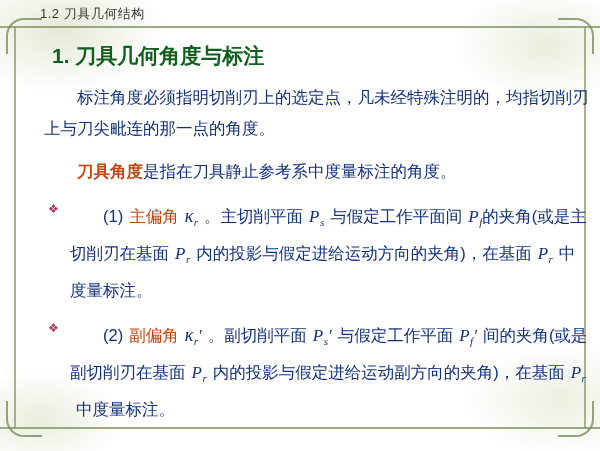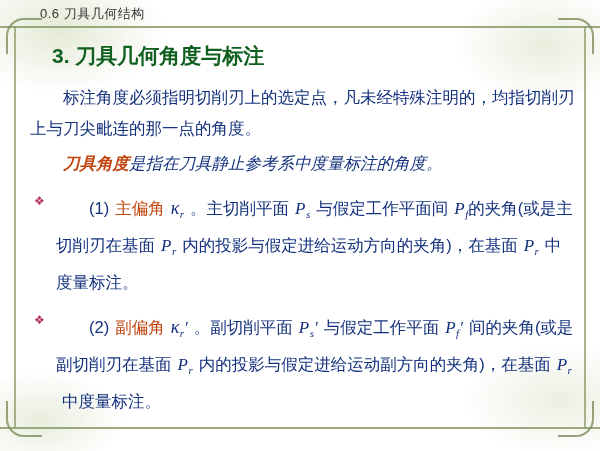--- a/index.html
+++ b/index.html
@@ -79,36 +79,35 @@
     position: absolute;
     left: 52px;
     top: 42px;
     font-size: 21px;
     color: #0f5f1e;
     font-weight: bold;
   }
 
   .content {
     position: absolute;
-    left: 30px;
+    left: 44px;
     top: 82px;
     width: 545px;
     color: #12307c;
     font-size: 16.5px;
     line-height: 31px;
   }
 
   .para {
     text-indent: 2em;
     margin-bottom: 2px;
   }
   .para-highlight {
-    margin-top: 4px;
+    margin-top: 12px;
     text-indent: 2em;
-    font-style: italic;
   }
   .hl {
     color: #c1440e;
     font-weight: bold;
   }
 
   .bullet-row {
     position: relative;
     margin-top: 14px;
     padding-left: 26px;
@@ -161,23 +160,23 @@
 
   <div class="border-top"></div>
   <div class="border-bottom"></div>
   <div class="border-left"></div>
   <div class="border-right"></div>
   <div class="corner-swirl corner-tl"></div>
   <div class="corner-swirl corner-tr"></div>
   <div class="corner-swirl corner-bl"></div>
   <div class="corner-swirl corner-br"></div>
 
-  <div class="header">0.6  刀具几何结构</div>
+  <div class="header">1.2  刀具几何结构</div>
 
-  <div class="title">3. 刀具几何角度与标注</div>
+  <div class="title">1. 刀具几何角度与标注</div>
 
   <div class="content">
 
     <div class="para">标注角度必须指明切削刃上的选定点，凡未经特殊注明的，均指切削刃上与刀尖毗连的那一点的角度。</div>
 
     <div class="para-highlight">
       <span class="hl">刀具角度</span><span>是指在刀具静止参考系中度量标注的角度。</span>
     </div>
 
     <div class="bullet-row">

